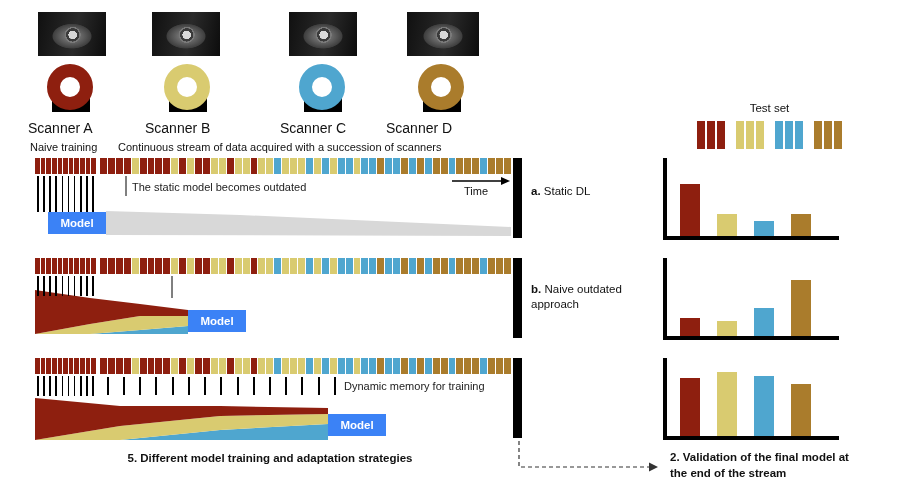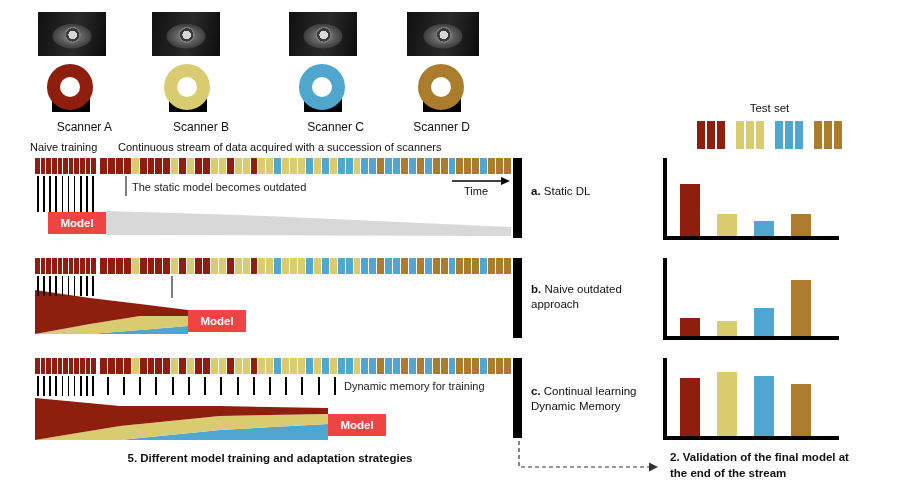--- a/index.html
+++ b/index.html
@@ -10,32 +10,32 @@
   
   .mri{width:68px;height:44px;
     background:
       radial-gradient(circle 7px at 51% 52%, #d8d8d8 60%, rgba(0,0,0,0) 61%),
       radial-gradient(circle 11px at 51% 52%, #3a3a3a 60%, #7a7a7a 61% 72%, rgba(0,0,0,0) 73%),
       radial-gradient(ellipse 27px 17px at 50% 55%, #8d8d8d, #3f3f3f 70%, rgba(0,0,0,0) 74%),
       linear-gradient(100deg,#101010,#2a2a2a 55%,#0c0c0c);}
   .pedestal{width:38px;height:22px;background:#000;z-index:1;}
   .donut{width:46px;height:46px;border-radius:50%;border:13px solid #000;background:#fff;
          box-sizing:border-box;z-index:2;}
-  .scan-label{width:84px;text-align:right;font-size:12px;}
+  .scan-label{width:84px;text-align:left;font-size:14px;}
 
   
   .stream{display:flex;gap:1px;width:411px;height:16px;z-index:2;}
   .cell{flex:1;}
   .baseblock{display:flex;gap:1px;width:61px;height:16px;z-index:2;}
   .bcell{flex:1;}
   .comb{display:flex;justify-content:space-between;z-index:3;}
   .tooth{width:1.5px;height:100%;background:#000;}
   .mtick{position:absolute;top:0;width:1.5px;height:18px;background:#000;}
 
-  .model-box{width:58px;height:22px;background:#ef4444;color:#fff;font-weight:bold;font-size:11.5px;
+  .model-box{width:58px;height:22px;background:#3b82f6;color:#fff;font-weight:bold;font-size:11.5px;
              display:flex;align-items:center;justify-content:center;z-index:3;}
   .vbar{width:9px;background:#000;}
   .annotation{font-size:11px;color:#222;white-space:nowrap;}
   .small-caption{font-size:11px;color:#111;white-space:nowrap;}
   .row-label{font-size:11.5px;line-height:1.3;}
   .row-label .lbl-line{display:block;}
   .caption{font-weight:bold;font-size:11.5px;}
 
   
   .chart{width:179px;height:82px;}
@@ -386,24 +386,20 @@
       <div class="mtick" style="left: 253px;"></div>
       <div class="mtick" style="left: 269px;"></div>
       <div class="mtick" style="left: 285px;"></div>
       <div class="mtick" style="left: 301px;"></div>
       <div class="mtick" style="left: 318px;"></div>
       <div class="mtick" style="left: 334px;"></div>
     </div>
   <div class="abs annotation" style="left:344px;top:380px">Dynamic memory for training</div>
   <div class="abs model-box" style="left:328px;top:414px">Model</div>
   <div class="abs vbar" style="left:513px;top:358px;height:80px"></div>
-  <div class="abs row-label" style="left:531px;top:384px">
-    <span class="lbl-line"><b>c.</b> <span>Continual learning</span></span>
-    <span class="lbl-line">Dynamic Memory</span>
-  </div>
 
   <div class="abs chart" style="left:663px;top:158px">
     <div class="yaxis"></div>
     <div class="xaxis"></div>
     <div class="bars">
         <div class="bar" style="height: 52px; background: rgb(142, 31, 15);"></div>
         <div class="bar" style="height: 22px; background: rgb(217, 203, 112);"></div>
         <div class="bar" style="height: 15px; background: rgb(79, 166, 207);"></div>
         <div class="bar" style="height: 22px; background: rgb(170, 124, 44);"></div>
       </div>

